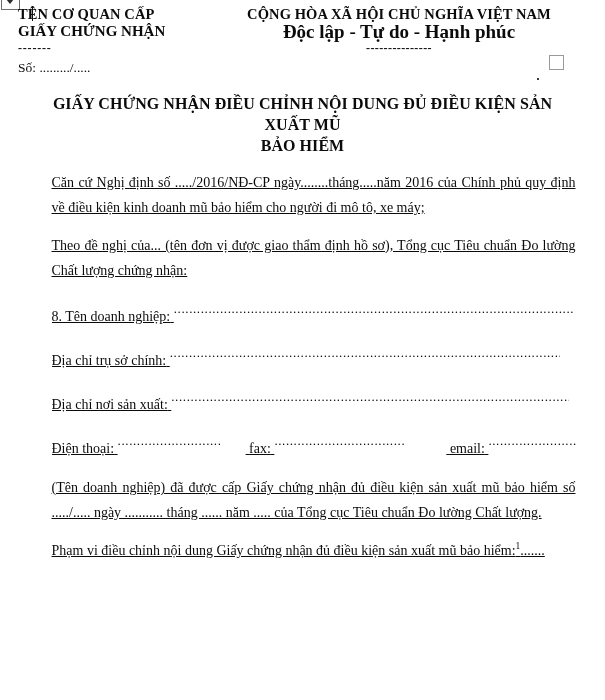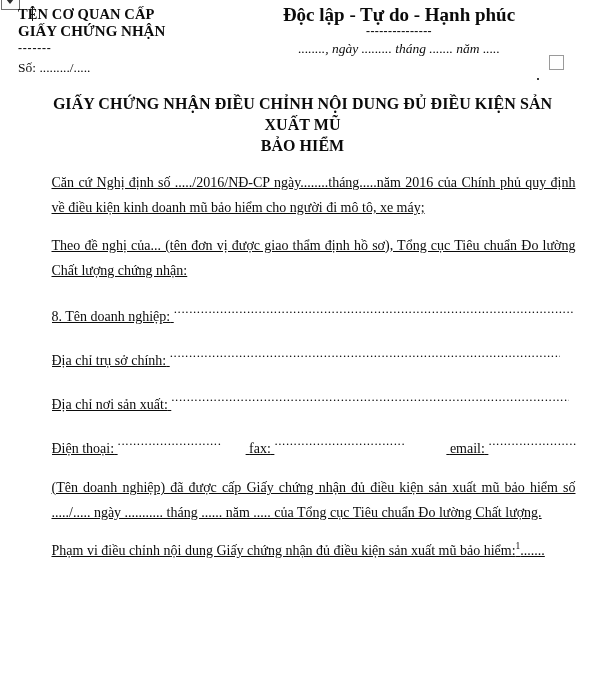--- a/index.html
+++ b/index.html
@@ -204,23 +204,23 @@
         <div class="hdr-line1">
           <span class="caret"></span>
           <span>TÊN CƠ QUAN CẤP</span>
         </div>
         <div class="hdr-line2">GIẤY CHỨNG NHẬN</div>
         <div class="dashes short">-------</div>
         <div class="hdr-number">Số: ........./.....</div>
       </div>
 
       <div class="hdr-right">
+        <div class="hdr-line1">CỘNG HÒA XÃ HỘI CHỦ NGHĨA VIỆT NAM</div>
         <div class="hdr-sub">Độc lập - Tự do - Hạnh phúc</div>
         <div class="dashes">---------------</div>
-        <div class="hdr-date">........, ngày ......... tháng ....... năm .....</div>
       </div>
 
     </div>
 
     <div class="title">
       <span>GIẤY CHỨNG NHẬN ĐIỀU CHỈNH NỘI DUNG ĐỦ ĐIỀU KIỆN SẢN XUẤT MŨ</span>
       <span class="t-l2">BẢO HIỂM</span>
     </div>
 
     <div class="body">

